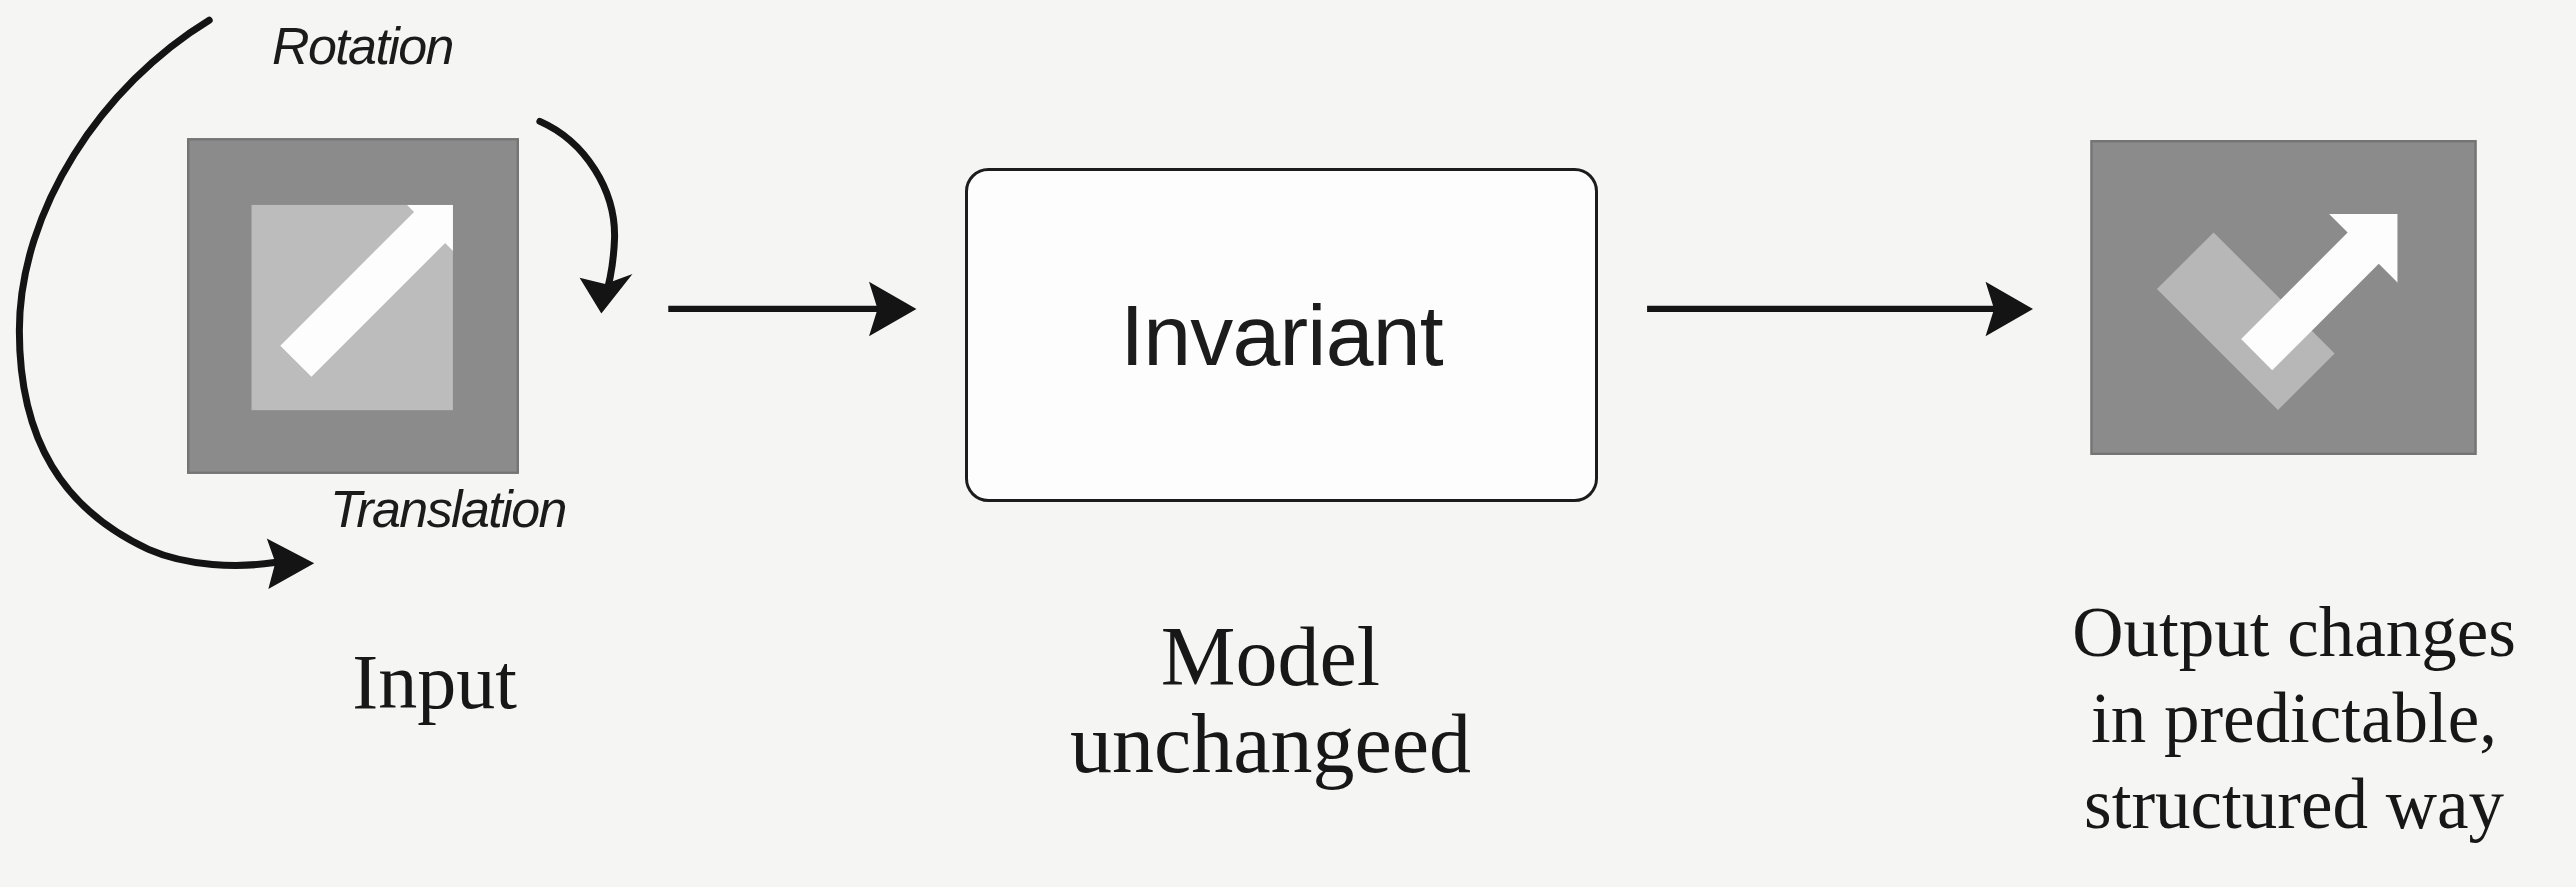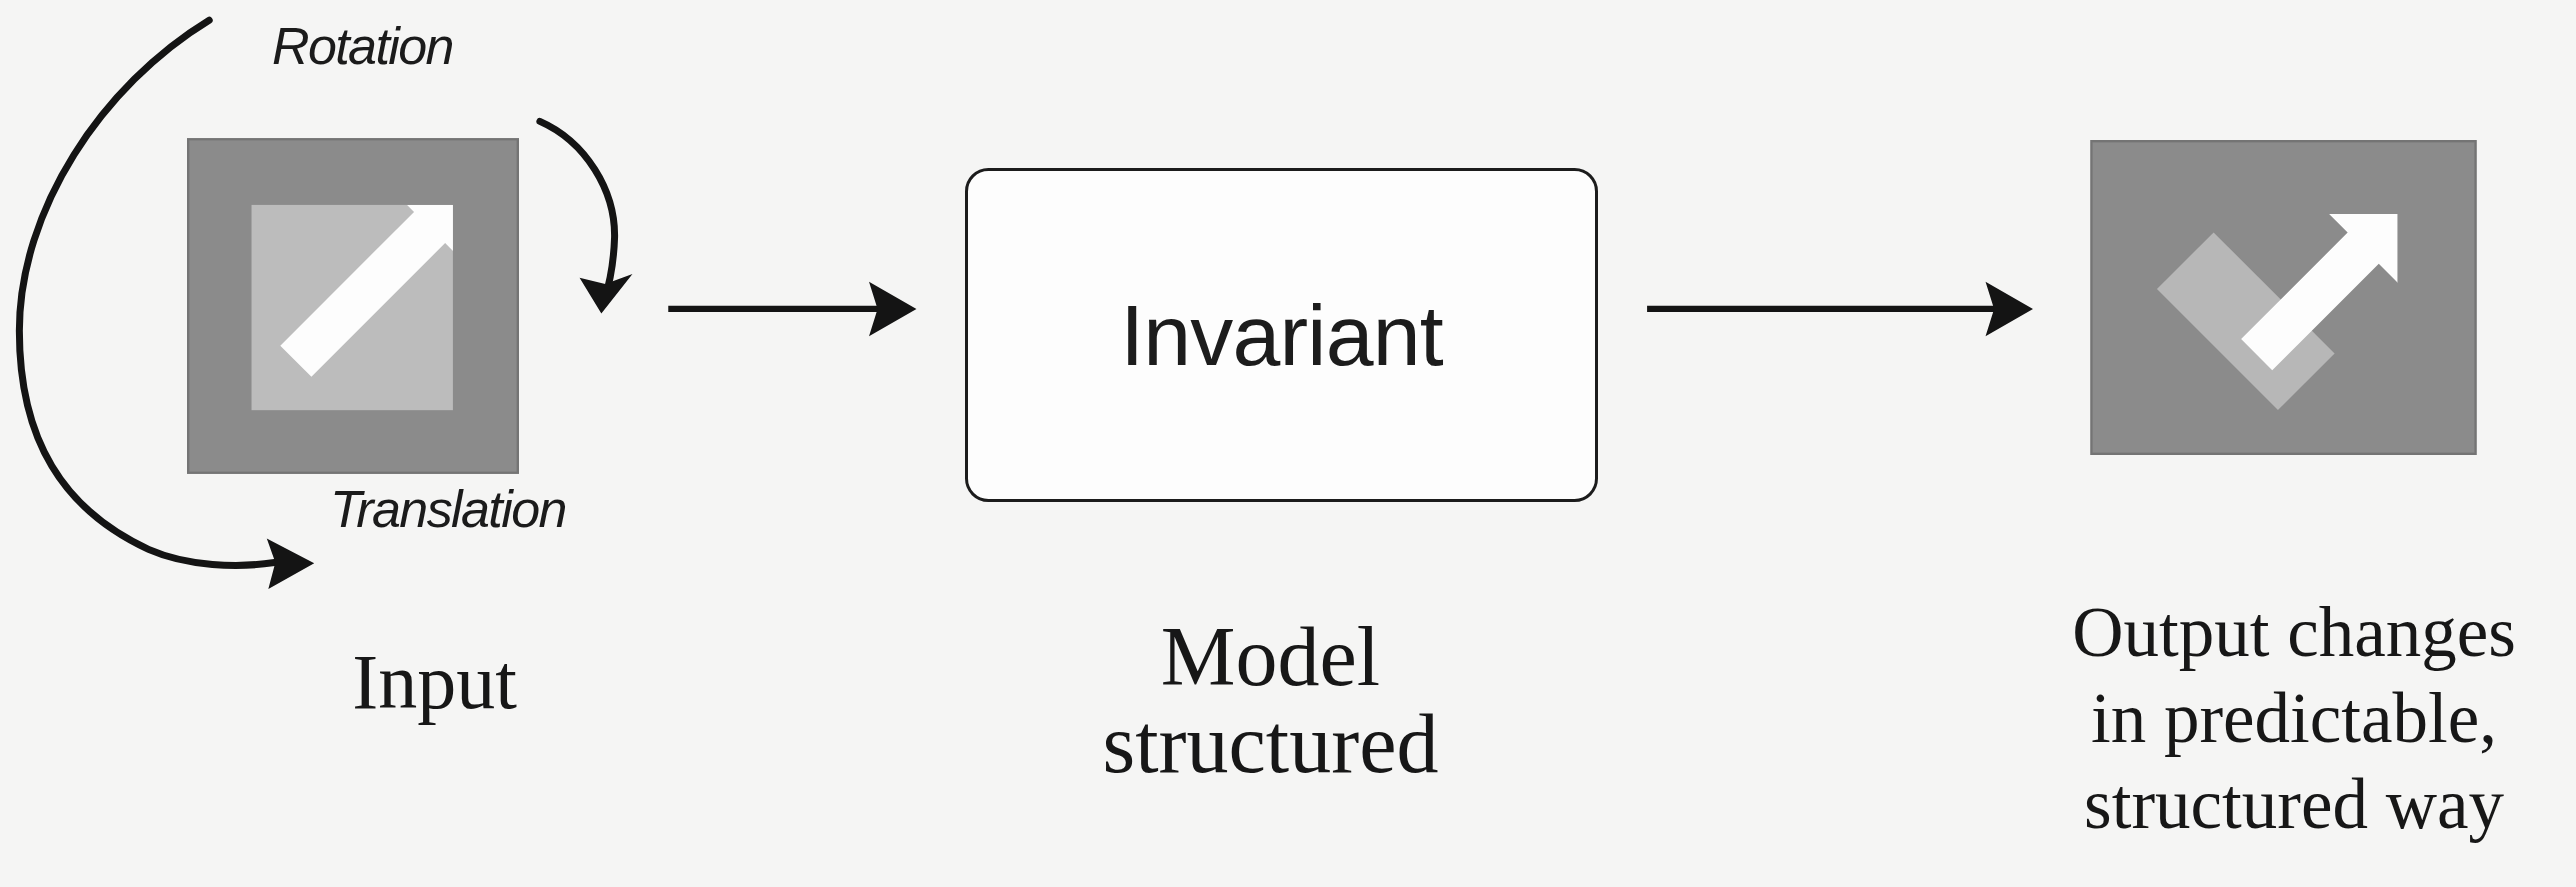--- a/index.html
+++ b/index.html
@@ -75,21 +75,21 @@
   <rect class="sq-light" x="83" y="86" width="259" height="264"></rect>
   <polygon class="white-arrow" clip-path="url(#clipL)" points="120,267 292,95 261,64 390,37 363,166 332,135 160,307"></polygon>
 </svg>
 
 <div class="abs model-box">
   <div>Invariant</div>
 </div>
 
 <div class="abs serif-caption caption-mid" style="left:990px;top:613px;width:561px">
   <div>Model</div>
-  <div>structured</div>
+  <div>unchangeed</div>
 </div>
 
 <svg style="left:2090px;top:140px" width="387" height="315" viewBox="0 0 497 405">
   <defs>
     <clipPath id="clipR">
         <rect x="0" y="95" width="395" height="310"></rect>
       </clipPath>
   </defs>
   <rect class="sq-dark" x="1.5" y="1.5" width="494" height="402"></rect>
   <g transform="translate(200,233) rotate(45)">

